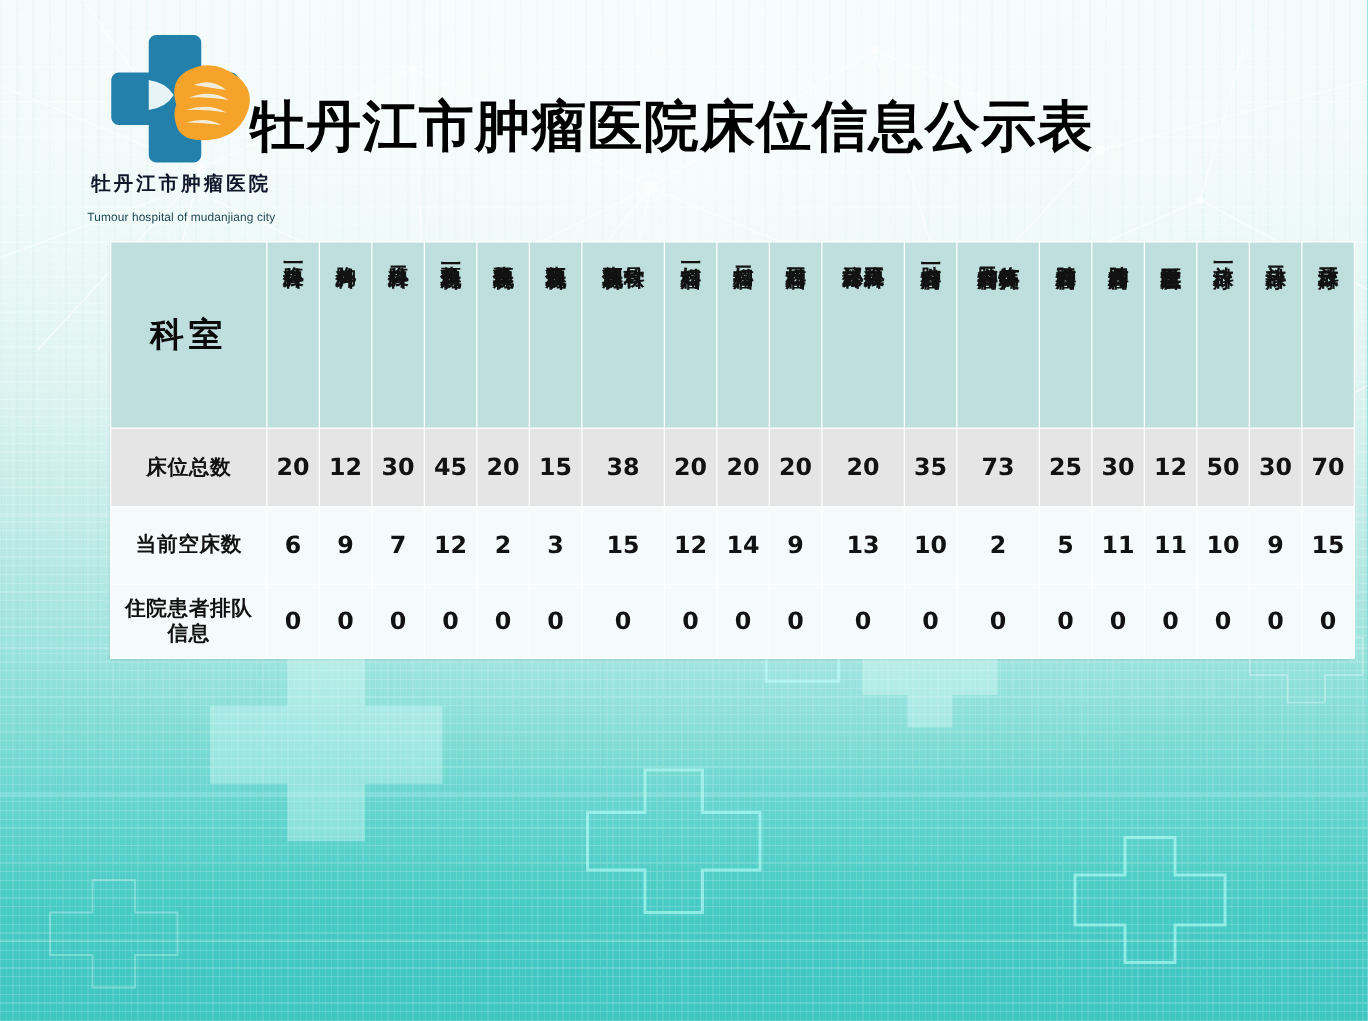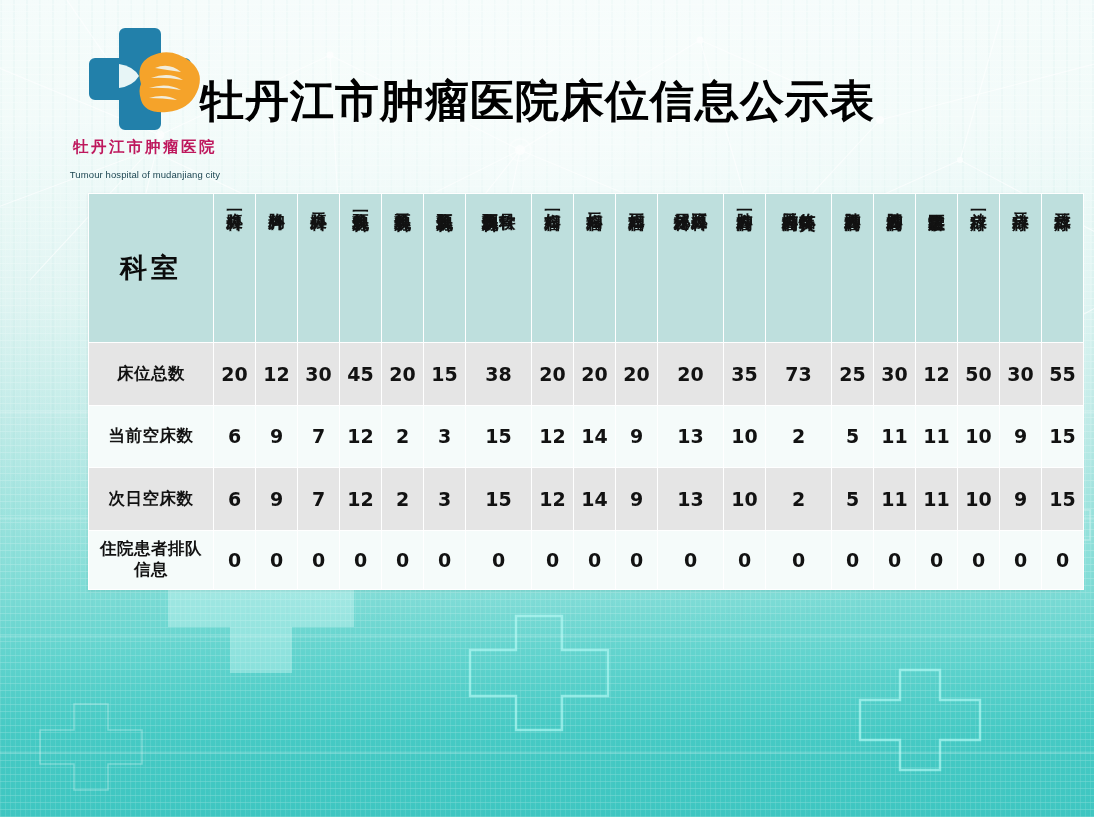--- a/index.html
+++ b/index.html
@@ -64,21 +64,21 @@
     width: 186px;
   }
   #logo-mark { width: 128px; height: 112px; display: block; margin: 0 auto; }
   #logo-cn {
     margin-top: 1px;
     text-align: center;
     font-family: "DejaVu Sans", "Liberation Sans", sans-serif;
     font-size: 15.5px;
     font-weight: bold;
     letter-spacing: 2.5px;
-    color: #be185d;
+    color: #0f172a;
     white-space: nowrap;
   }
   #logo-en {
     margin-top: 11px;
     text-align: center;
     font-family: "Liberation Sans", sans-serif;
     font-size: 9.5px;
     letter-spacing: .1px;
     color: #1d4652;
     white-space: nowrap;
@@ -397,21 +397,21 @@
           <td>20</td>
           <td>20</td>
           <td>20</td>
           <td>35</td>
           <td>73</td>
           <td>25</td>
           <td>30</td>
           <td>12</td>
           <td>50</td>
           <td>30</td>
-          <td>55</td>
+          <td>70</td>
         </tr>
         <tr class="even">
           <td class="rowlabel">当前空床数</td>
           <td>6</td>
           <td>9</td>
           <td>7</td>
           <td>12</td>
           <td>2</td>
           <td>3</td>
           <td>15</td>
@@ -421,42 +421,20 @@
           <td>13</td>
           <td>10</td>
           <td>2</td>
           <td>5</td>
           <td>11</td>
           <td>11</td>
           <td>10</td>
           <td>9</td>
           <td>15</td>
         </tr>
-        <tr class="odd">
-          <td class="rowlabel">次日空床数</td>
-          <td>6</td>
-          <td>9</td>
-          <td>7</td>
-          <td>12</td>
-          <td>2</td>
-          <td>3</td>
-          <td>15</td>
-          <td>12</td>
-          <td>14</td>
-          <td>9</td>
-          <td>13</td>
-          <td>10</td>
-          <td>2</td>
-          <td>5</td>
-          <td>11</td>
-          <td>11</td>
-          <td>10</td>
-          <td>9</td>
-          <td>15</td>
-        </tr>
         <tr class="even last">
           <td class="rowlabel">住院患者排队信息</td>
           <td>0</td>
           <td>0</td>
           <td>0</td>
           <td>0</td>
           <td>0</td>
           <td>0</td>
           <td>0</td>
           <td>0</td>

